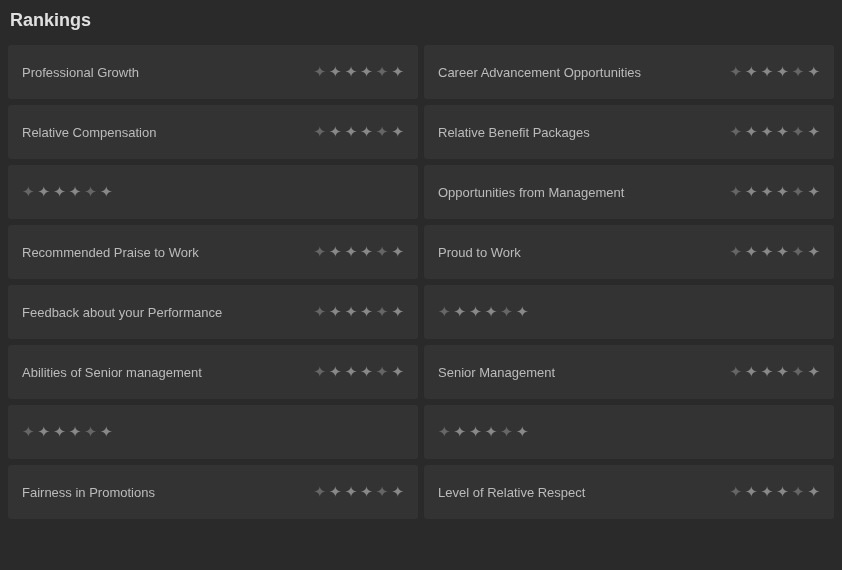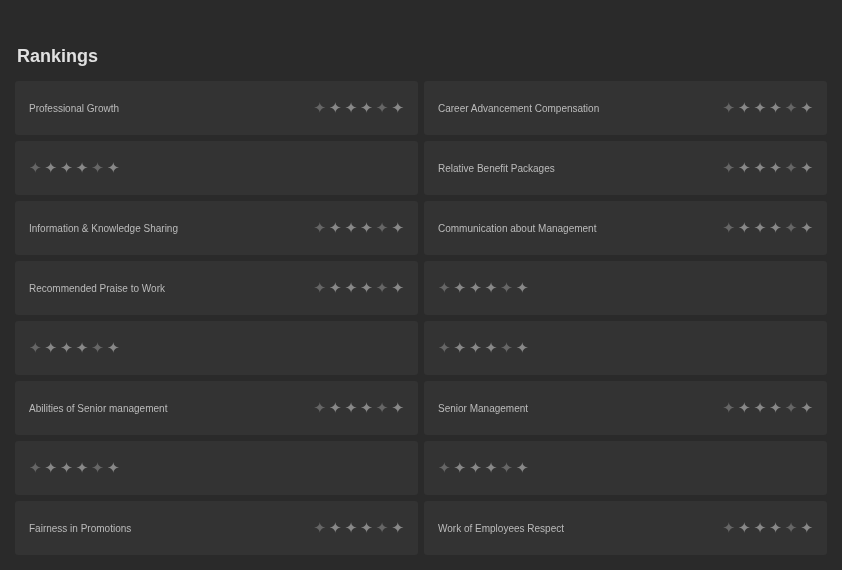--- a/index.html
+++ b/index.html
@@ -10,22 +10,21 @@
 
     body {
       background-color: #2a2a2a;
       font-family: Arial, sans-serif;
       color: #ccc;
       width: 842px;
       min-height: 570px;
     }
 
     .page-container {
-      padding: 10px 15px;
-      margin-top: 36px;
+      padding: 10px 8px;
     }
 
     .page-title {
       color: #e0e0e0;
       font-size: 18px;
       font-weight: bold;
       margin-bottom: 14px;
       padding-left: 2px;
     }
 
@@ -39,21 +38,21 @@
       background-color: #333333;
       border-radius: 3px;
       padding: 16px 14px;
       display: flex;
       align-items: center;
       justify-content: space-between;
       min-height: 54px;
     }
 
     .ranking-label {
-      font-size: 10px;
+      font-size: 13px;
       color: #bbbbbb;
       flex: 1;
     }
 
     .stars-container {
       display: flex;
       gap: 3px;
       flex-shrink: 0;
     }
   </style>
@@ -69,31 +68,32 @@
         <div class="stars-container">
           <span style="color: rgb(102, 102, 102); font-size: 15px; cursor: pointer;">✦</span>
           <span style="color: rgb(136, 136, 136); font-size: 15px; cursor: pointer;">✦</span>
           <span style="color: rgb(136, 136, 136); font-size: 15px; cursor: pointer;">✦</span>
           <span style="color: rgb(136, 136, 136); font-size: 15px; cursor: pointer;">✦</span>
           <span style="color: rgb(102, 102, 102); font-size: 15px; cursor: pointer;">✦</span>
           <span style="color: rgb(136, 136, 136); font-size: 15px; cursor: pointer;">✦</span>
         </div>
       </div>
       <div class="ranking-item">
-        <span class="ranking-label">Career Advancement Compensation</span>
-        <div class="stars-container">
-          <span style="color: rgb(102, 102, 102); font-size: 15px; cursor: pointer;">✦</span>
-          <span style="color: rgb(136, 136, 136); font-size: 15px; cursor: pointer;">✦</span>
-          <span style="color: rgb(136, 136, 136); font-size: 15px; cursor: pointer;">✦</span>
-          <span style="color: rgb(136, 136, 136); font-size: 15px; cursor: pointer;">✦</span>
-          <span style="color: rgb(102, 102, 102); font-size: 15px; cursor: pointer;">✦</span>
-          <span style="color: rgb(136, 136, 136); font-size: 15px; cursor: pointer;">✦</span>
-        </div>
-      </div>
-      <div class="ranking-item">
+        <span class="ranking-label">Career Advancement Opportunities</span>
+        <div class="stars-container">
+          <span style="color: rgb(102, 102, 102); font-size: 15px; cursor: pointer;">✦</span>
+          <span style="color: rgb(136, 136, 136); font-size: 15px; cursor: pointer;">✦</span>
+          <span style="color: rgb(136, 136, 136); font-size: 15px; cursor: pointer;">✦</span>
+          <span style="color: rgb(136, 136, 136); font-size: 15px; cursor: pointer;">✦</span>
+          <span style="color: rgb(102, 102, 102); font-size: 15px; cursor: pointer;">✦</span>
+          <span style="color: rgb(136, 136, 136); font-size: 15px; cursor: pointer;">✦</span>
+        </div>
+      </div>
+      <div class="ranking-item">
+        <span class="ranking-label">Relative Compensation</span>
         <div class="stars-container">
           <span style="color: rgb(102, 102, 102); font-size: 15px; cursor: pointer;">✦</span>
           <span style="color: rgb(136, 136, 136); font-size: 15px; cursor: pointer;">✦</span>
           <span style="color: rgb(136, 136, 136); font-size: 15px; cursor: pointer;">✦</span>
           <span style="color: rgb(136, 136, 136); font-size: 15px; cursor: pointer;">✦</span>
           <span style="color: rgb(102, 102, 102); font-size: 15px; cursor: pointer;">✦</span>
           <span style="color: rgb(136, 136, 136); font-size: 15px; cursor: pointer;">✦</span>
         </div>
       </div>
       <div class="ranking-item">
@@ -101,32 +101,31 @@
         <div class="stars-container">
           <span style="color: rgb(102, 102, 102); font-size: 15px; cursor: pointer;">✦</span>
           <span style="color: rgb(136, 136, 136); font-size: 15px; cursor: pointer;">✦</span>
           <span style="color: rgb(136, 136, 136); font-size: 15px; cursor: pointer;">✦</span>
           <span style="color: rgb(136, 136, 136); font-size: 15px; cursor: pointer;">✦</span>
           <span style="color: rgb(102, 102, 102); font-size: 15px; cursor: pointer;">✦</span>
           <span style="color: rgb(136, 136, 136); font-size: 15px; cursor: pointer;">✦</span>
         </div>
       </div>
       <div class="ranking-item">
-        <span class="ranking-label">Information &amp; Knowledge Sharing</span>
-        <div class="stars-container">
-          <span style="color: rgb(102, 102, 102); font-size: 15px; cursor: pointer;">✦</span>
-          <span style="color: rgb(136, 136, 136); font-size: 15px; cursor: pointer;">✦</span>
-          <span style="color: rgb(136, 136, 136); font-size: 15px; cursor: pointer;">✦</span>
-          <span style="color: rgb(136, 136, 136); font-size: 15px; cursor: pointer;">✦</span>
-          <span style="color: rgb(102, 102, 102); font-size: 15px; cursor: pointer;">✦</span>
-          <span style="color: rgb(136, 136, 136); font-size: 15px; cursor: pointer;">✦</span>
-        </div>
-      </div>
-      <div class="ranking-item">
-        <span class="ranking-label">Communication about Management</span>
+        <div class="stars-container">
+          <span style="color: rgb(102, 102, 102); font-size: 15px; cursor: pointer;">✦</span>
+          <span style="color: rgb(136, 136, 136); font-size: 15px; cursor: pointer;">✦</span>
+          <span style="color: rgb(136, 136, 136); font-size: 15px; cursor: pointer;">✦</span>
+          <span style="color: rgb(136, 136, 136); font-size: 15px; cursor: pointer;">✦</span>
+          <span style="color: rgb(102, 102, 102); font-size: 15px; cursor: pointer;">✦</span>
+          <span style="color: rgb(136, 136, 136); font-size: 15px; cursor: pointer;">✦</span>
+        </div>
+      </div>
+      <div class="ranking-item">
+        <span class="ranking-label">Opportunities from Management</span>
         <div class="stars-container">
           <span style="color: rgb(102, 102, 102); font-size: 15px; cursor: pointer;">✦</span>
           <span style="color: rgb(136, 136, 136); font-size: 15px; cursor: pointer;">✦</span>
           <span style="color: rgb(136, 136, 136); font-size: 15px; cursor: pointer;">✦</span>
           <span style="color: rgb(136, 136, 136); font-size: 15px; cursor: pointer;">✦</span>
           <span style="color: rgb(102, 102, 102); font-size: 15px; cursor: pointer;">✦</span>
           <span style="color: rgb(136, 136, 136); font-size: 15px; cursor: pointer;">✦</span>
         </div>
       </div>
       <div class="ranking-item">
@@ -134,30 +133,32 @@
         <div class="stars-container">
           <span style="color: rgb(102, 102, 102); font-size: 15px; cursor: pointer;">✦</span>
           <span style="color: rgb(136, 136, 136); font-size: 15px; cursor: pointer;">✦</span>
           <span style="color: rgb(136, 136, 136); font-size: 15px; cursor: pointer;">✦</span>
           <span style="color: rgb(136, 136, 136); font-size: 15px; cursor: pointer;">✦</span>
           <span style="color: rgb(102, 102, 102); font-size: 15px; cursor: pointer;">✦</span>
           <span style="color: rgb(136, 136, 136); font-size: 15px; cursor: pointer;">✦</span>
         </div>
       </div>
       <div class="ranking-item">
-        <div class="stars-container">
-          <span style="color: rgb(102, 102, 102); font-size: 15px; cursor: pointer;">✦</span>
-          <span style="color: rgb(136, 136, 136); font-size: 15px; cursor: pointer;">✦</span>
-          <span style="color: rgb(136, 136, 136); font-size: 15px; cursor: pointer;">✦</span>
-          <span style="color: rgb(136, 136, 136); font-size: 15px; cursor: pointer;">✦</span>
-          <span style="color: rgb(102, 102, 102); font-size: 15px; cursor: pointer;">✦</span>
-          <span style="color: rgb(136, 136, 136); font-size: 15px; cursor: pointer;">✦</span>
-        </div>
-      </div>
-      <div class="ranking-item">
+        <span class="ranking-label">Proud to Work</span>
+        <div class="stars-container">
+          <span style="color: rgb(102, 102, 102); font-size: 15px; cursor: pointer;">✦</span>
+          <span style="color: rgb(136, 136, 136); font-size: 15px; cursor: pointer;">✦</span>
+          <span style="color: rgb(136, 136, 136); font-size: 15px; cursor: pointer;">✦</span>
+          <span style="color: rgb(136, 136, 136); font-size: 15px; cursor: pointer;">✦</span>
+          <span style="color: rgb(102, 102, 102); font-size: 15px; cursor: pointer;">✦</span>
+          <span style="color: rgb(136, 136, 136); font-size: 15px; cursor: pointer;">✦</span>
+        </div>
+      </div>
+      <div class="ranking-item">
+        <span class="ranking-label">Feedback about your Performance</span>
         <div class="stars-container">
           <span style="color: rgb(102, 102, 102); font-size: 15px; cursor: pointer;">✦</span>
           <span style="color: rgb(136, 136, 136); font-size: 15px; cursor: pointer;">✦</span>
           <span style="color: rgb(136, 136, 136); font-size: 15px; cursor: pointer;">✦</span>
           <span style="color: rgb(136, 136, 136); font-size: 15px; cursor: pointer;">✦</span>
           <span style="color: rgb(102, 102, 102); font-size: 15px; cursor: pointer;">✦</span>
           <span style="color: rgb(136, 136, 136); font-size: 15px; cursor: pointer;">✦</span>
         </div>
       </div>
       <div class="ranking-item">
@@ -217,21 +218,21 @@
         <div class="stars-container">
           <span style="color: rgb(102, 102, 102); font-size: 15px; cursor: pointer;">✦</span>
           <span style="color: rgb(136, 136, 136); font-size: 15px; cursor: pointer;">✦</span>
           <span style="color: rgb(136, 136, 136); font-size: 15px; cursor: pointer;">✦</span>
           <span style="color: rgb(136, 136, 136); font-size: 15px; cursor: pointer;">✦</span>
           <span style="color: rgb(102, 102, 102); font-size: 15px; cursor: pointer;">✦</span>
           <span style="color: rgb(136, 136, 136); font-size: 15px; cursor: pointer;">✦</span>
         </div>
       </div>
       <div class="ranking-item">
-        <span class="ranking-label">Work of Employees Respect</span>
+        <span class="ranking-label">Level of Relative Respect</span>
         <div class="stars-container">
           <span style="color: rgb(102, 102, 102); font-size: 15px; cursor: pointer;">✦</span>
           <span style="color: rgb(136, 136, 136); font-size: 15px; cursor: pointer;">✦</span>
           <span style="color: rgb(136, 136, 136); font-size: 15px; cursor: pointer;">✦</span>
           <span style="color: rgb(136, 136, 136); font-size: 15px; cursor: pointer;">✦</span>
           <span style="color: rgb(102, 102, 102); font-size: 15px; cursor: pointer;">✦</span>
           <span style="color: rgb(136, 136, 136); font-size: 15px; cursor: pointer;">✦</span>
         </div>
       </div>
     </div>

